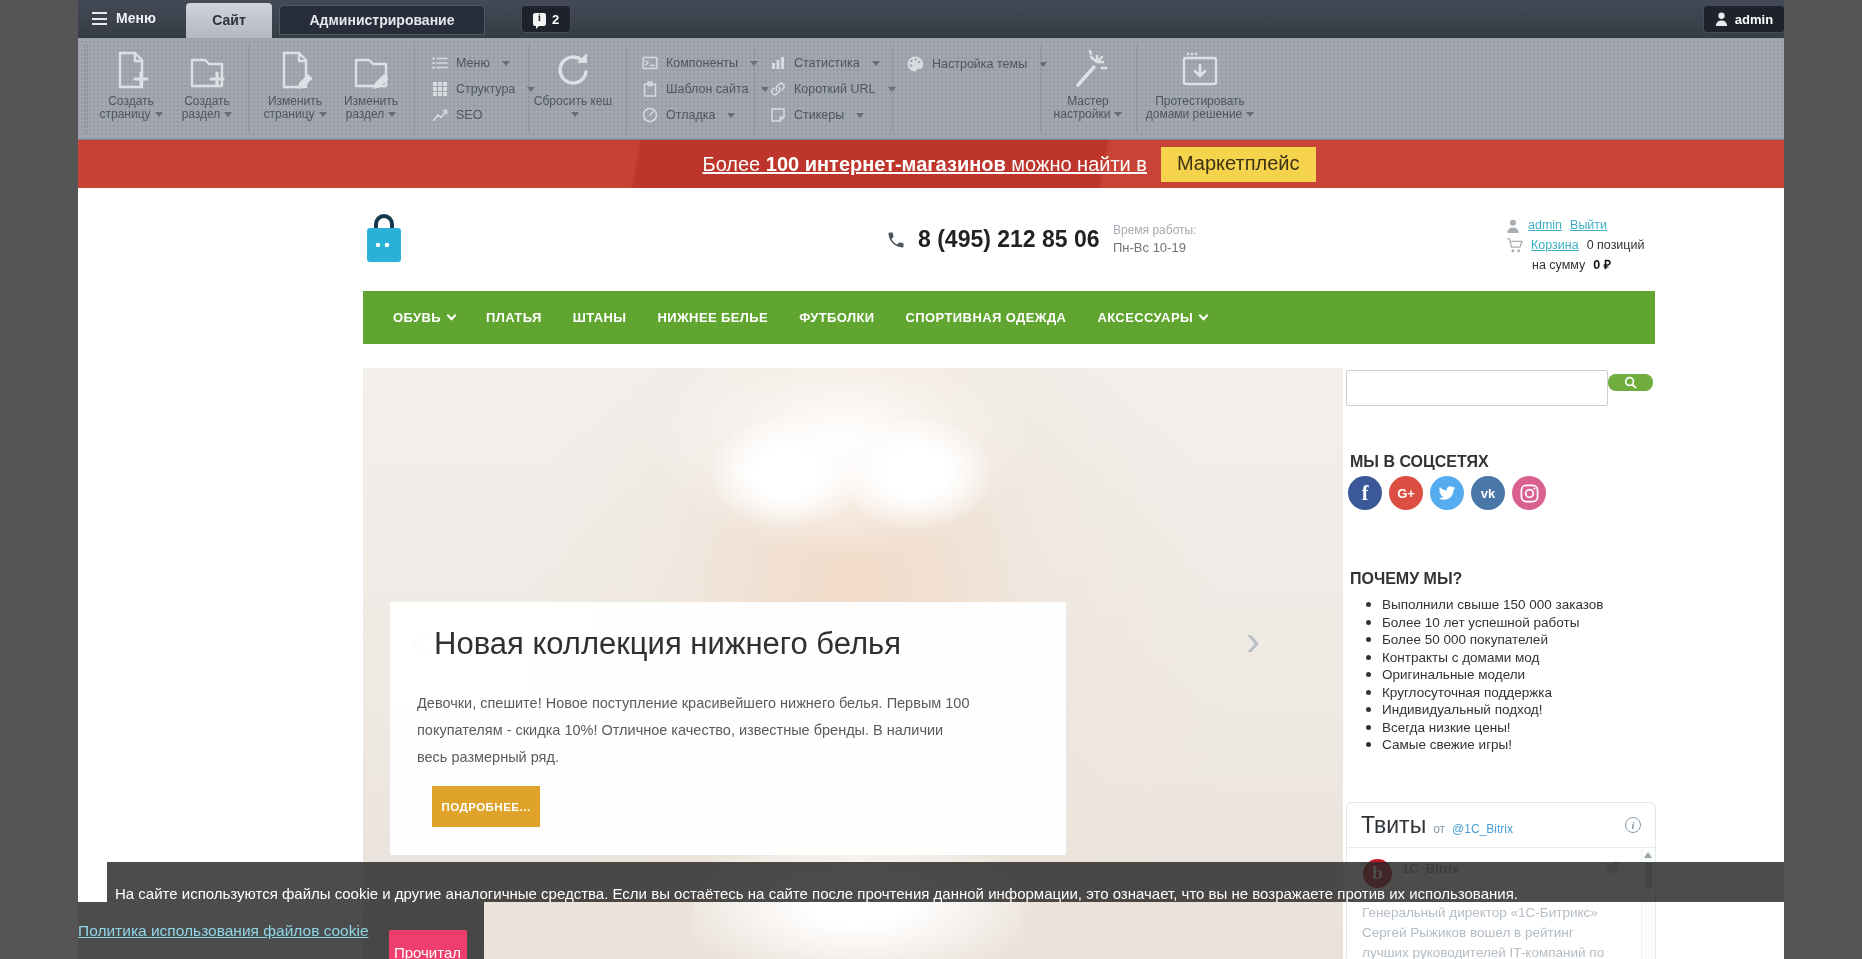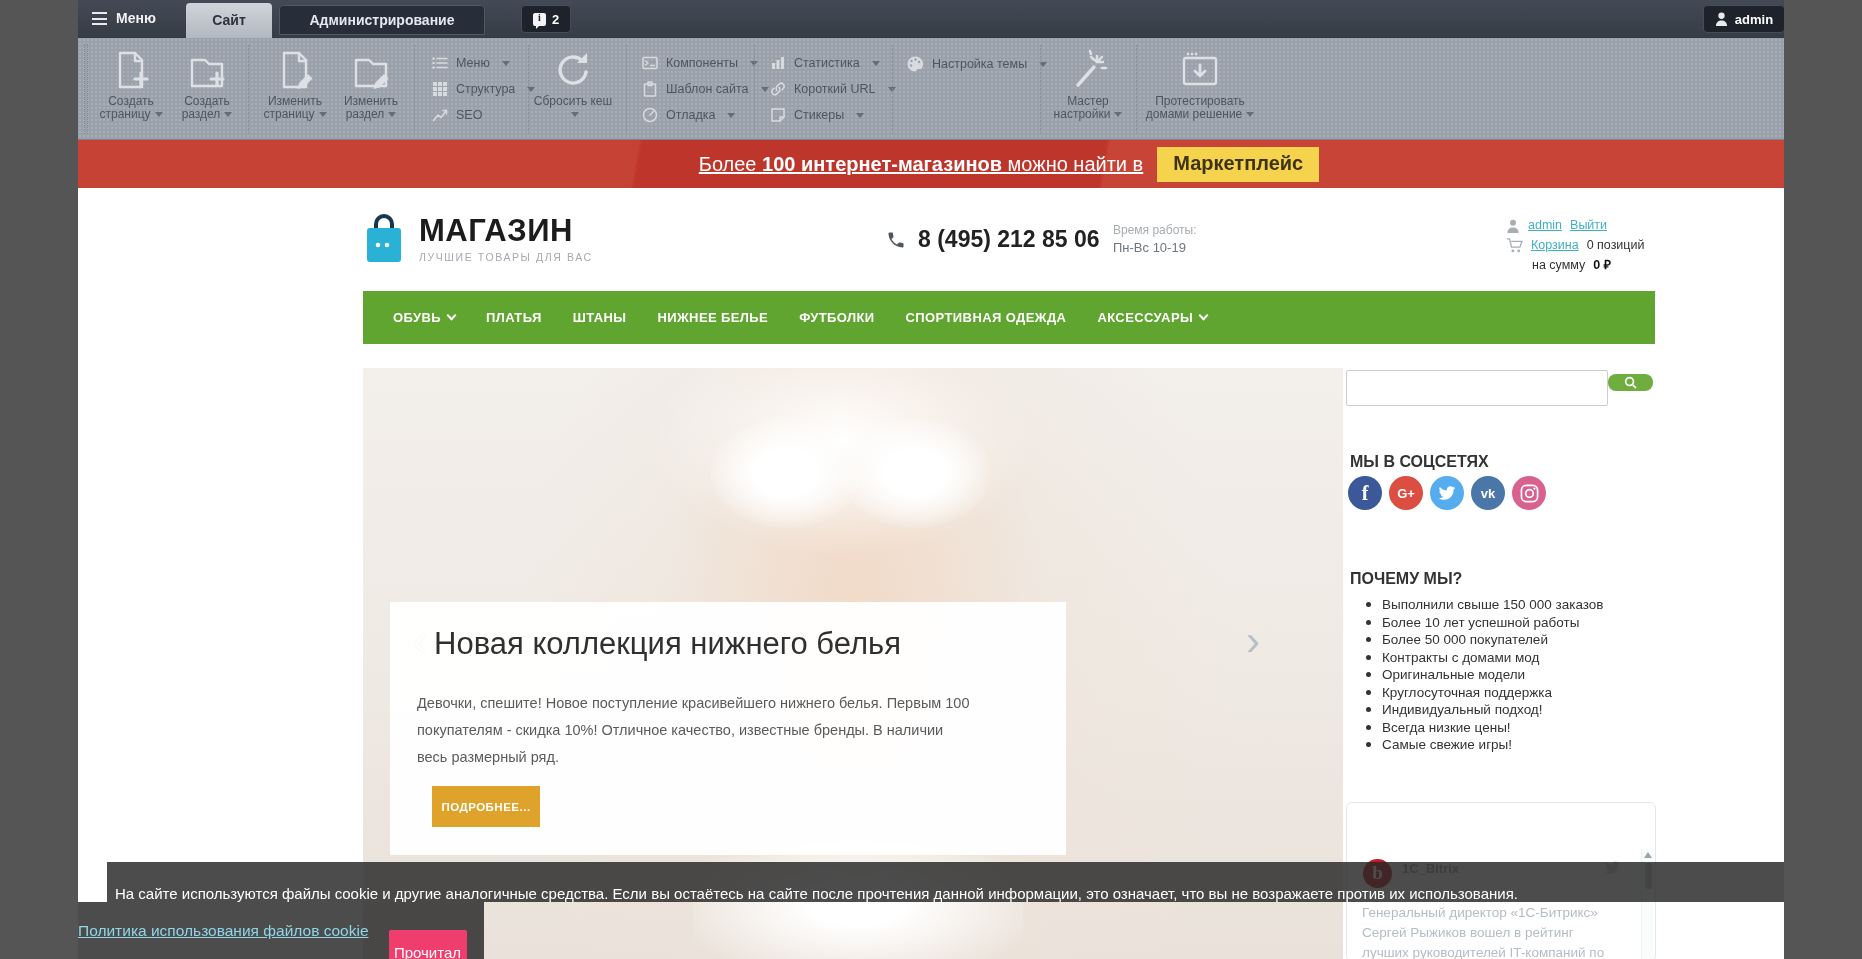--- a/index.html
+++ b/index.html
@@ -59,21 +59,21 @@
             border-bottom:5px solid #4d545e; margin-right:5px; vertical-align:middle; }
   .ticon { stroke:#dde1e6; fill:none; stroke-width:2.4; stroke-linecap:round; stroke-linejoin:round; }
   .ticon-s { stroke:#d7dbe0; fill:none; stroke-width:1.5; stroke-linecap:round; stroke-linejoin:round; }
 
   
   .promo { position:absolute; left:0; top:140px; width:1862px; height:48px;
            background:linear-gradient(100deg,#c54234 30%, #bd352b 30.2%, #bd352b 55%, #c84437 55.2%);
            z-index:38; display:flex; align-items:center; justify-content:center; }
   .promo-link { color:#fff; font-size:20px; text-decoration:underline; }
   .promo-link b { font-weight:bold; }
-  .promo-btn { margin-left:14px; background:#f6d34c; color:#3e3415; font-size:20px; padding:5px 16px 7px; cursor:pointer;font-weight:bold; }
+  .promo-btn { margin-left:14px; background:#f6d34c; color:#3e3415; font-size:20px; padding:5px 16px 7px; cursor:pointer; }
   .promo-close { position:absolute; right:28px; top:14px; color:#f3dcda; font-size:12.5px; }
 
   
   .site-header { position:absolute; left:0; top:188px; width:1862px; height:102px; background:#fff; }
   .logo { position:absolute; left:285px; top:26px; display:flex; align-items:flex-start; gap:14px; }
   .logo-title { font-size:31px; font-weight:bold; color:#1c1c1c; letter-spacing:.5px; line-height:34px; }
   .logo-sub { font-size:10.5px; color:#a4aab0; letter-spacing:1.6px; margin-top:3px; }
   .phone-wrap { position:absolute; left:808px; top:38px; display:flex; align-items:center; gap:12px; }
   .phone-num { font-size:23px; font-weight:bold; color:#222; }
   .hours { position:absolute; left:1035px; top:34px; font-size:12px; color:#a6acb2; line-height:17px; }
@@ -395,24 +395,20 @@
   </div>
 
   <div class="site-header">
     <div class="logo">
       <svg width="42" height="50" viewBox="0 0 42 50">
         <path d="M13 16v-6a8 8 0 0 1 16 0v6" fill="none" stroke="#17374f" stroke-width="4"></path>
         <rect x="4" y="14" width="34" height="34" rx="3" fill="#29b2d6"></rect>
         <circle cx="15" cy="31" r="2.3" fill="#fff"></circle>
           <circle cx="24" cy="31" r="2.3" fill="#fff"></circle>
       </svg>
-      <div>
-        <div class="logo-title">МАГАЗИН</div>
-        <div class="logo-sub">ЛУЧШИЕ ТОВАРЫ ДЛЯ ВАС</div>
-      </div>
     </div>
     <div class="phone-wrap">
       <svg width="20" height="20" viewBox="0 0 24 24">
         <path d="M6.6 10.8c1.5 2.8 3.8 5.1 6.6 6.6l2.2-2.2c.3-.3.7-.4 1-.2 1.1.4 2.4.6 3.6.6.6 0 1 .4 1 1V20c0 .6-.4 1-1 1C10.8 21 3 13.2 3 4c0-.6.4-1 1-1h3.4c.6 0 1 .4 1 1 0 1.3.2 2.5.6 3.6.1.4 0 .7-.2 1l-2.2 2.2z" fill="#4e565e"></path>
       </svg>
       <span class="phone-num">8 (495) 212 85 06</span>
     </div>
     <div class="hours">
       <span>Время работы:</span>
       <b>Пн-Вс 10-19</b>
@@ -522,20 +518,26 @@
       <li>Более 50 000 покупателей</li>
       <li>Контракты с домами мод</li>
       <li>Оригинальные модели</li>
       <li>Круглосуточная поддержка</li>
       <li>Индивидуальный подход!</li>
       <li>Всегда низкие цены!</li>
       <li>Самые свежие игры!</li>
     </ul>
 
     <div class="tweets-card">
+      <div class="tweets-head">
+        <span class="tweets-title">Твиты</span>
+        <span class="tweets-from">от</span>
+        <a class="tweets-account">@1C_Bitrix</a>
+        <div class="tweets-info">i</div>
+      </div>
       <div class="tweet-avatar">b</div>
       <div class="tweet-author">1C_Bitrix</div>
       <svg class="tweet-bird" width="17" height="14" viewBox="0 0 24 20">
         <path d="M23 2.4c-.8.4-1.7.6-2.6.8A4.6 4.6 0 0 0 22.4.7c-.9.5-1.9.9-2.9 1.1A4.5 4.5 0 0 0 11.7 5c0 .4 0 .7.1 1A12.8 12.8 0 0 1 2.5 1.2a4.5 4.5 0 0 0 1.4 6A4.4 4.4 0 0 1 1.8 6.7v.1c0 2.2 1.5 4 3.6 4.4-.4.1-.8.2-1.2.2l-.8-.1a4.5 4.5 0 0 0 4.2 3.1A9 9 0 0 1 1 16.3a12.7 12.7 0 0 0 6.9 2c8.3 0 12.8-6.9 12.8-12.8v-.6c.9-.6 1.6-1.4 2.3-2.5z" fill="#ccd6dd"></path>
       </svg>
       <div class="tweet-text">Генеральный директор «1С-Битрикс» Сергей Рыжиков вошел в рейтинг лучших руководителей IT-компаний по версии</div>
       <div class="tw-scroll">
         <div class="tw-scroll-up"></div>
         <div class="tw-thumb"></div>
       </div>

